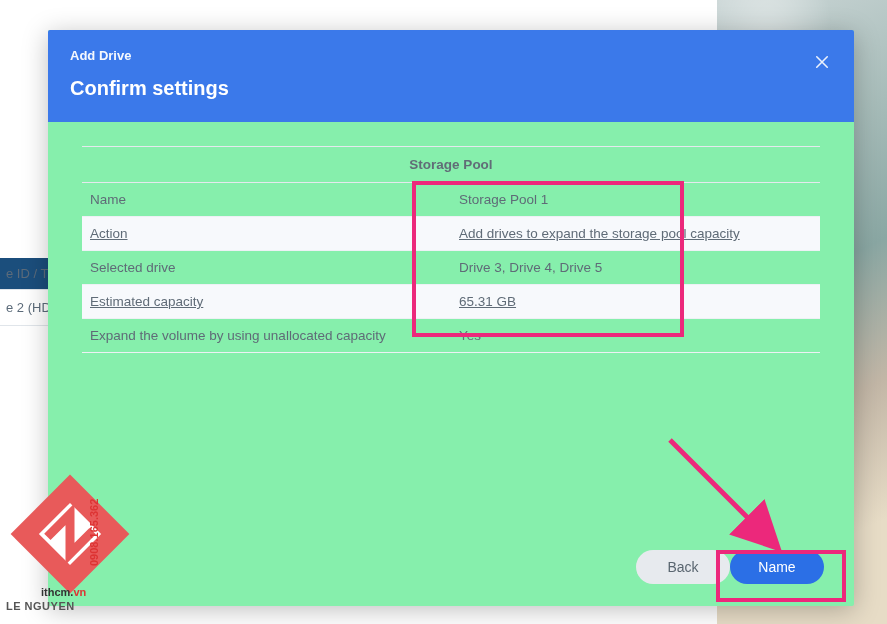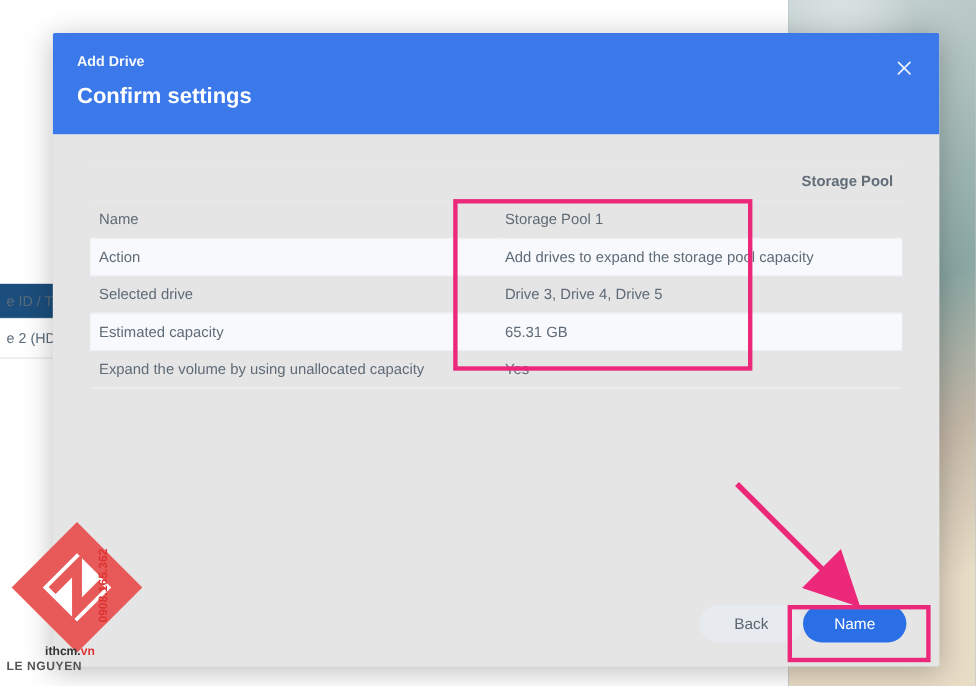--- a/index.html
+++ b/index.html
@@ -27,21 +27,21 @@
     color: #5c6b7a; font-size: 13px;
   }
   .behind-row-head { top: 258px; height: 32px; line-height: 32px; background: #1b4e7c; color: #fff; border-bottom: 1px solid #e0e5ea; }
   .behind-row-item { top: 290px; height: 36px; line-height: 36px; color: #6a7680; border-bottom: 1px solid #e0e5ea;}
 
   
   .dialog {
     position: absolute;
     left: 48px; top: 30px;
     width: 806px; height: 576px;
-    background: #e5e5e5;
+    background: #86efac;
     box-shadow: 0 4px 26px rgba(0,0,0,0.25);
     border-radius: 2px;
     overflow: hidden;
     display: flex; flex-direction: column;
   }
   .dialog-header {
     background: #3b79ea;
     color: #fff;
     padding: 18px 22px 22px 22px;
     position: relative;
@@ -59,29 +59,29 @@
     opacity: .9;
   }
 
   .dialog-body {
     flex: 1; padding: 24px 34px 0 34px;
     overflow: hidden;
   }
 
   .settings-table { width: 100%; border-collapse: collapse; font-size: 13.5px; color: #5f6b77; }
   .settings-table th {
-    text-align: right; font-weight: 600; color: #616c77;
+    text-align: center; font-weight: 600; color: #616c77;
     padding: 10px 8px; border-bottom: 1px solid #e5e9ee; border-top: 1px solid #e5e9ee;
   }
   .settings-table td {
     padding: 9px 8px; border-bottom: 1px solid #eef1f5;
     vertical-align: middle;
   }
   .settings-table tr:nth-child(odd) td { background: #fff; }
-  .settings-table tr.alt td { background: #f7f9fc; }
+  .settings-table tr.alt td { background: #f7f9fc; text-decoration: underline; }
   .settings-table td.key { width: 50%; }
   .settings-table td.val { width: 50%; }
 
   .dialog-footer {
     padding: 14px 30px 22px 0;
     display: flex; justify-content: flex-end; 
   }
   .btn {
     min-width: 94px; height: 34px; border-radius: 17px;
     display: inline-flex; align-items:center; justify-content:center;

